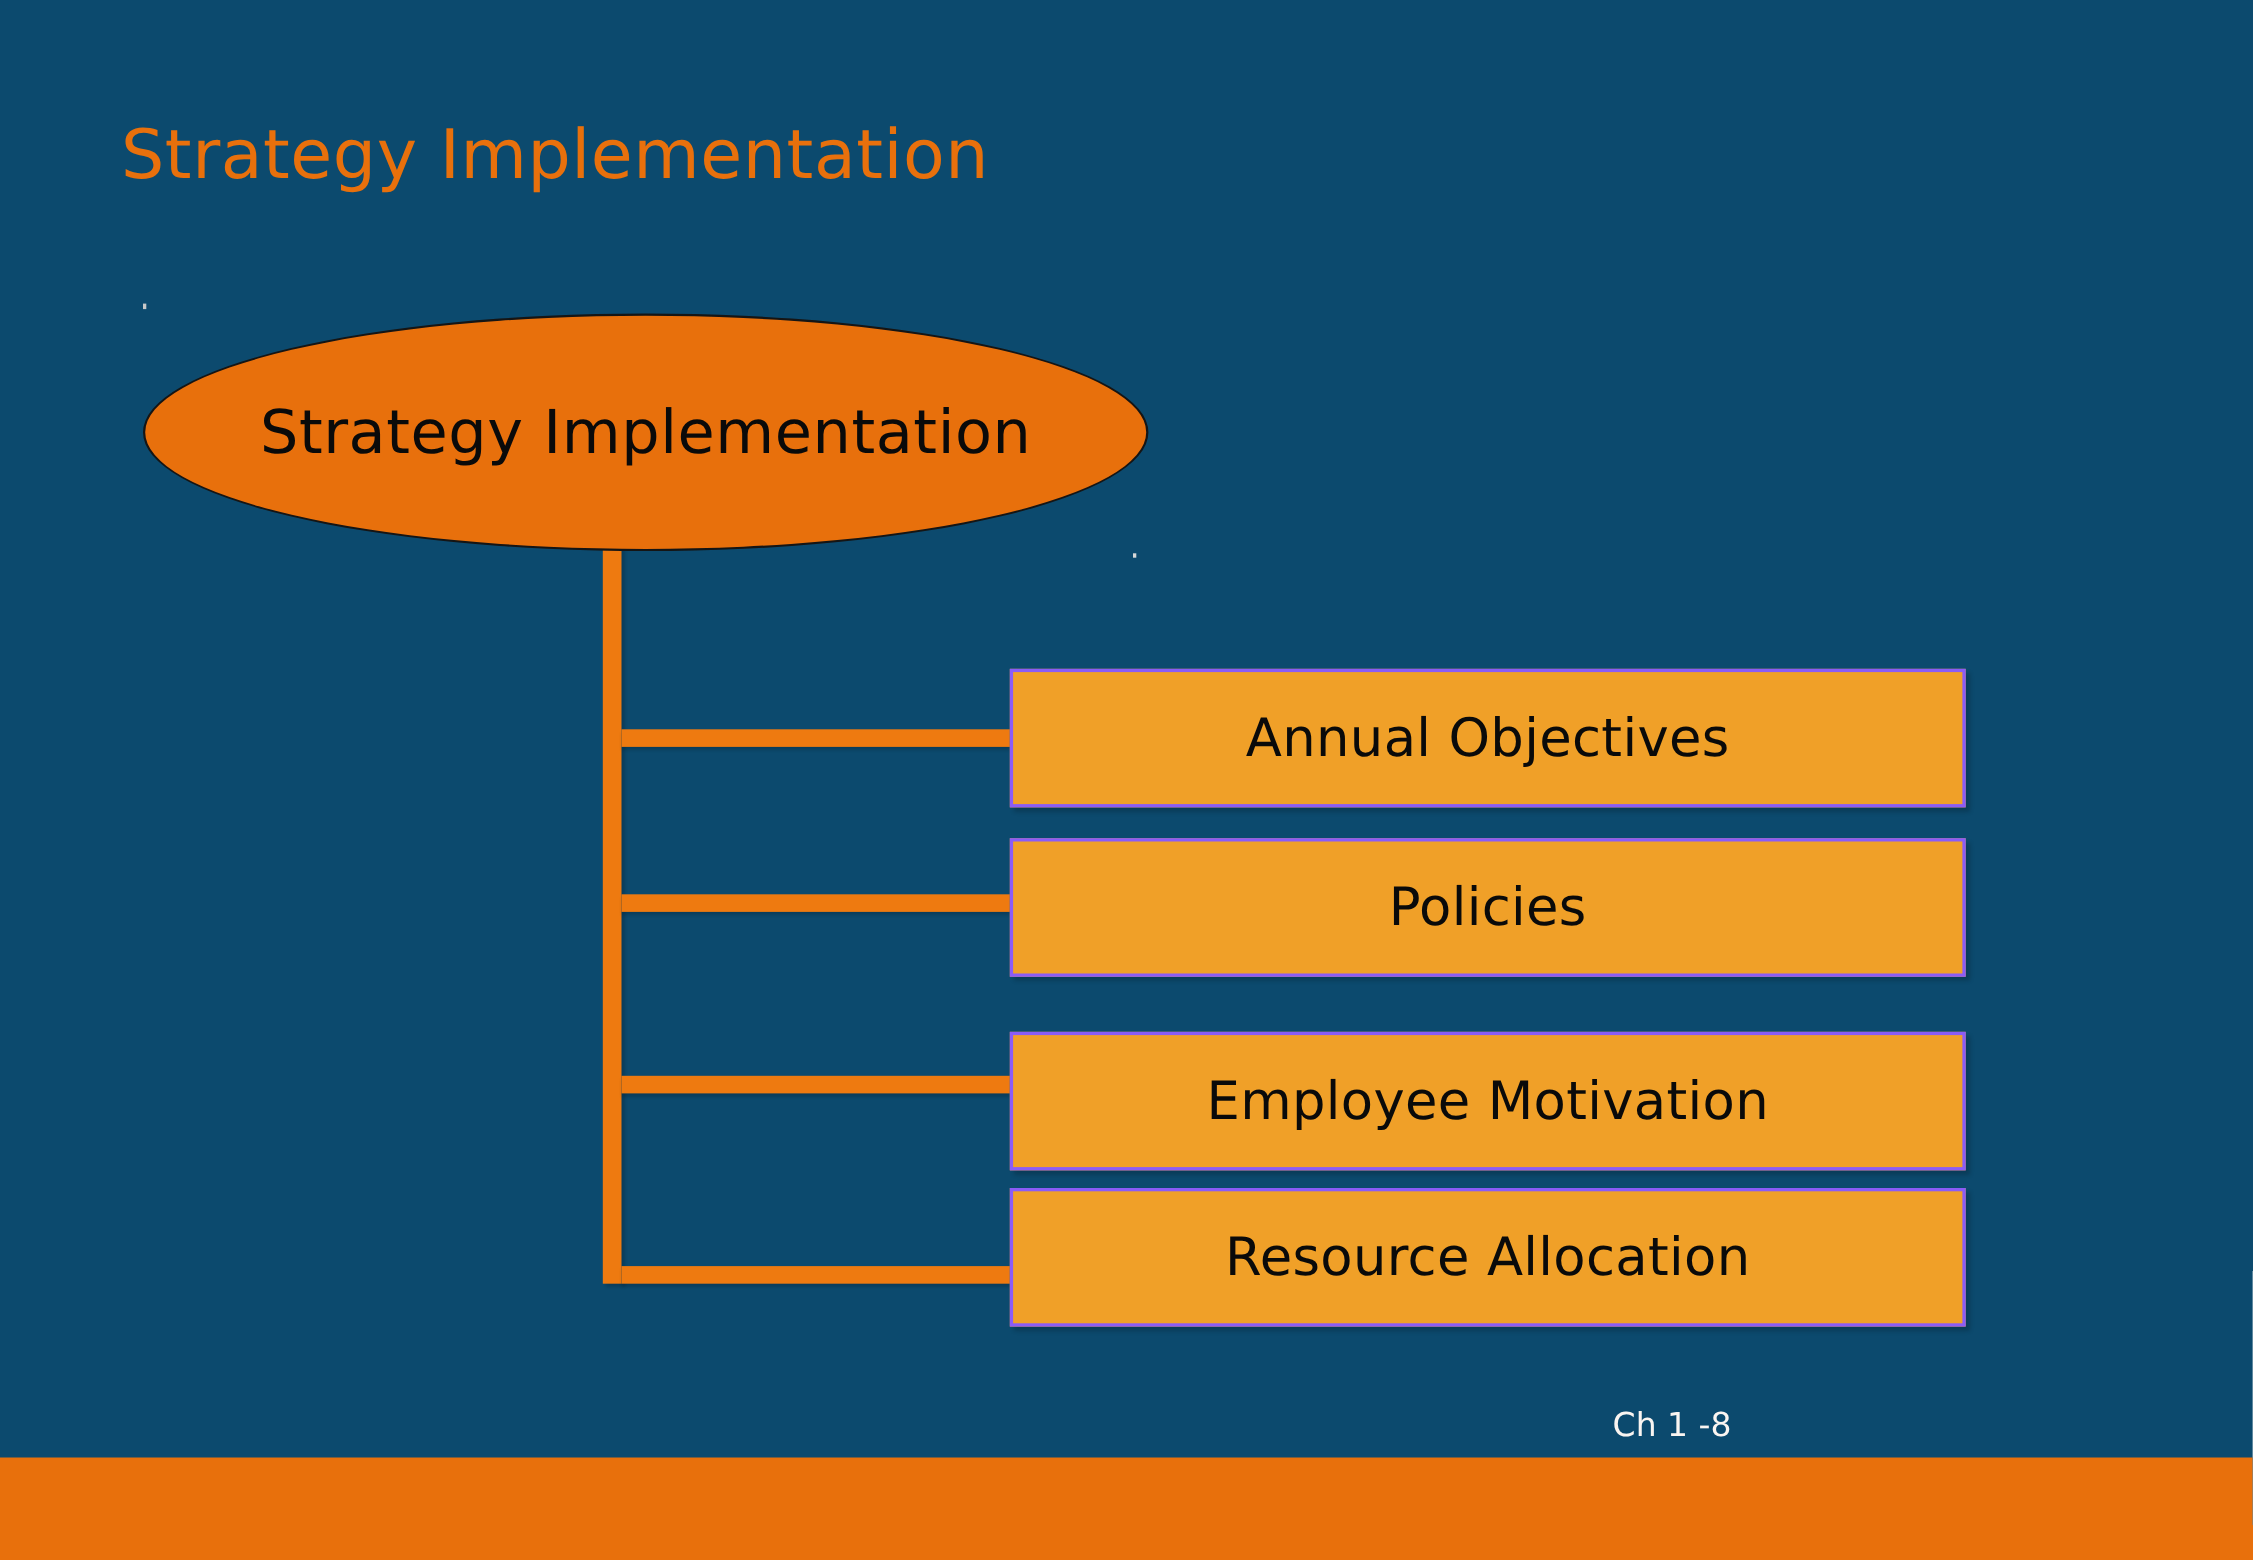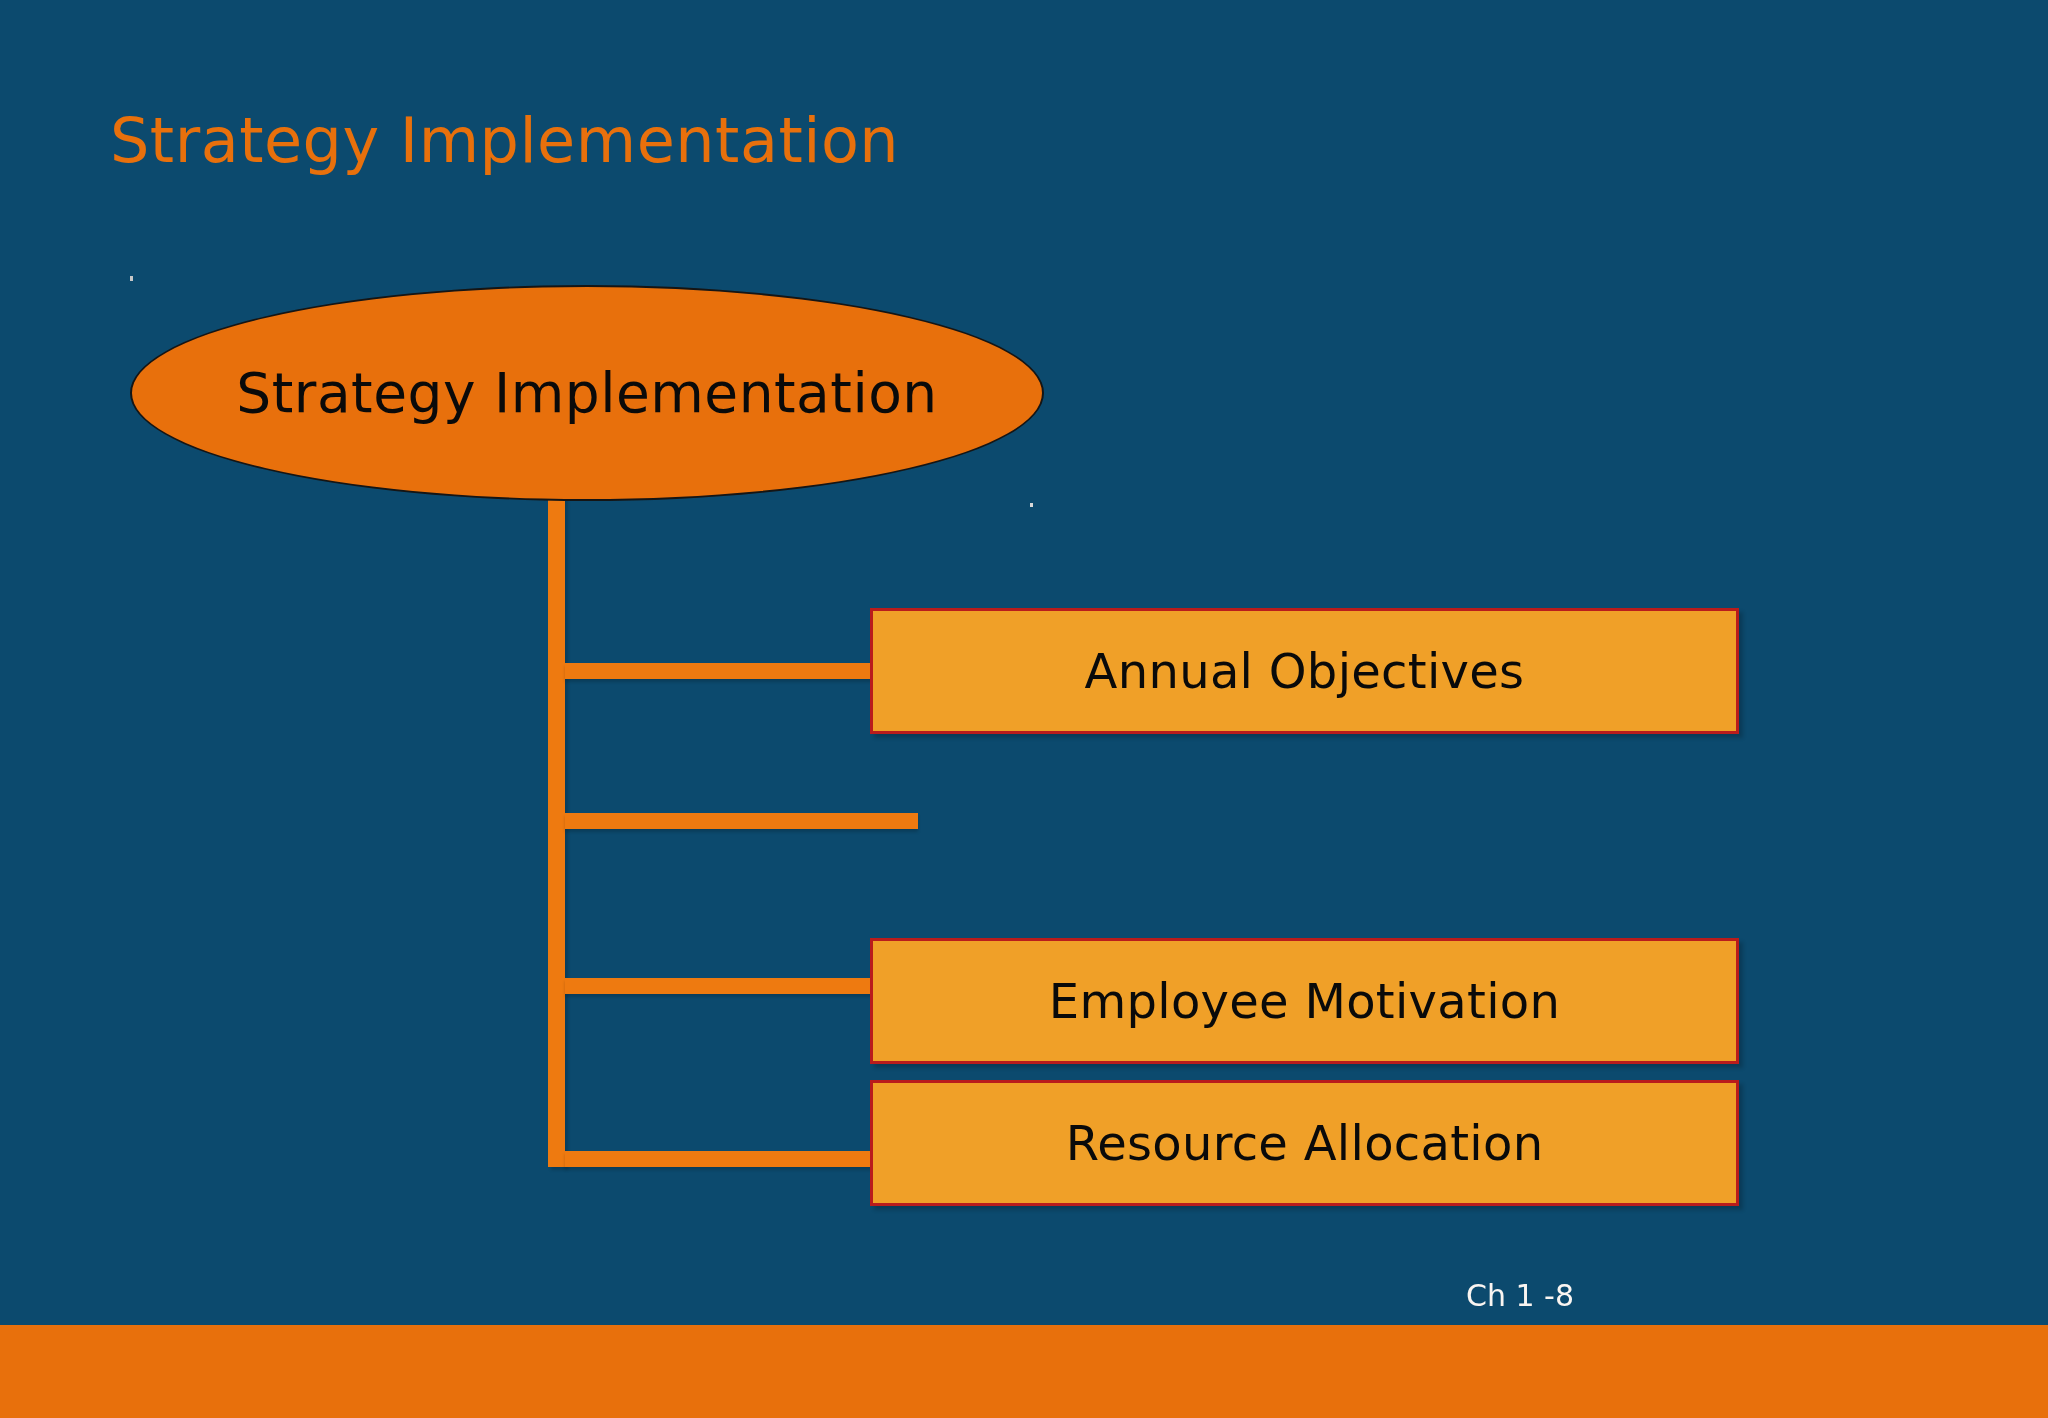--- a/index.html
+++ b/index.html
@@ -84,25 +84,25 @@
     font-size: 55px;
     font-weight: 400;
     color: #0a0a0a;
     white-space: nowrap;
     letter-spacing: 0.5px;
   }
 
   
   .component-box {
     position: absolute;
-    left: 870px;
+    left: 918px;
     width: 869px;
     height: 126px;
     background: #F0A028;
-    border: 3px solid #b91c1c;
+    border: 3px solid #8b5cf6;
     box-sizing: border-box;
     display: flex;
     align-items: center;
     justify-content: center;
     box-shadow: 4px 4px 4px rgba(0,0,0,0.20);
   }
   .component-box.box-1 { top: 608px; }
   .component-box.box-2 { top: 762px; }
   .component-box.box-3 { top: 925px; margin-top: 13px; }
   .component-box.box-4 { top: 1080px; }
@@ -169,20 +169,23 @@
     <div class="connector-branch branch-4"></div>
 
     <div id="root-node">
       <span id="root-node-label">Strategy Implementation</span>
     </div>
 
     <div class="component-box box-1">
       <span class="component-label">Annual Objectives</span>
     </div>
 
+    <div class="component-box box-2">
+      <span class="component-label">Policies</span>
+    </div>
 
     <div class="component-box box-3">
       <span class="component-label">Employee Motivation</span>
     </div>
 
     <div class="component-box box-4">
       <span class="component-label">Resource Allocation</span>
     </div>
 
   </div>

